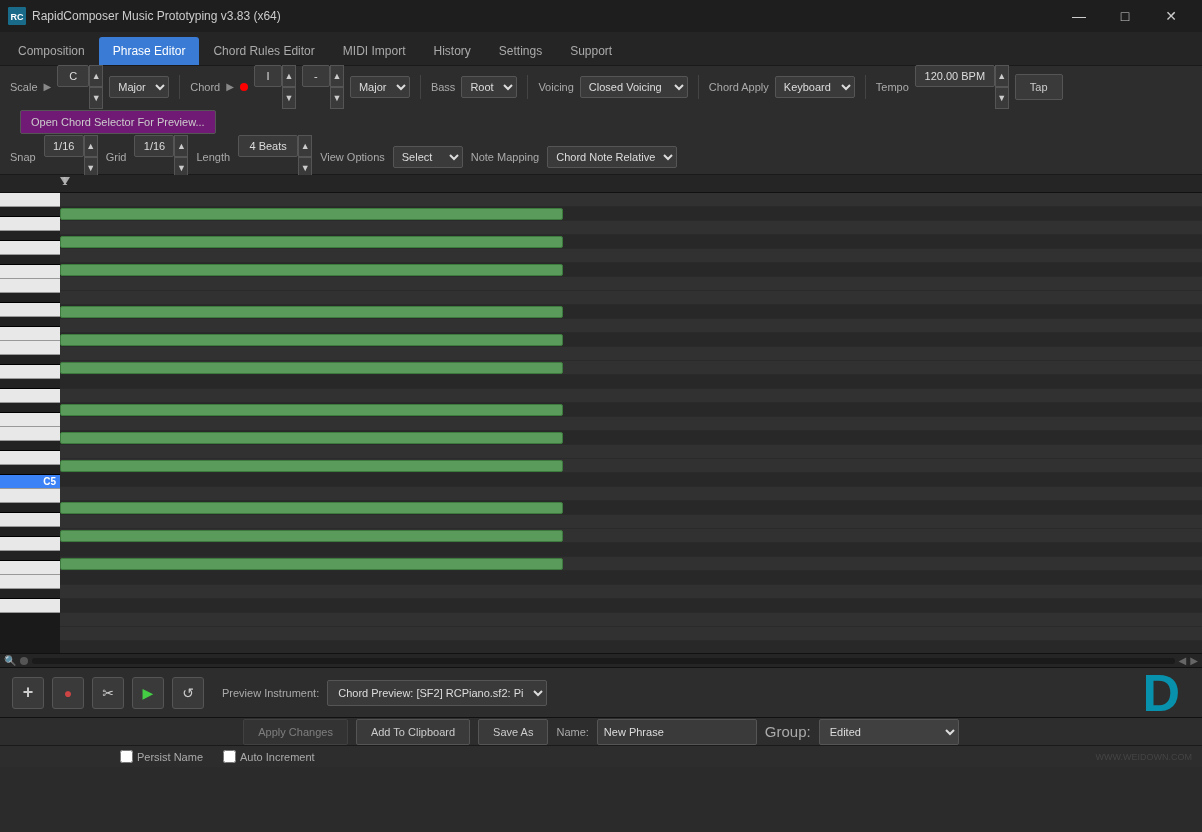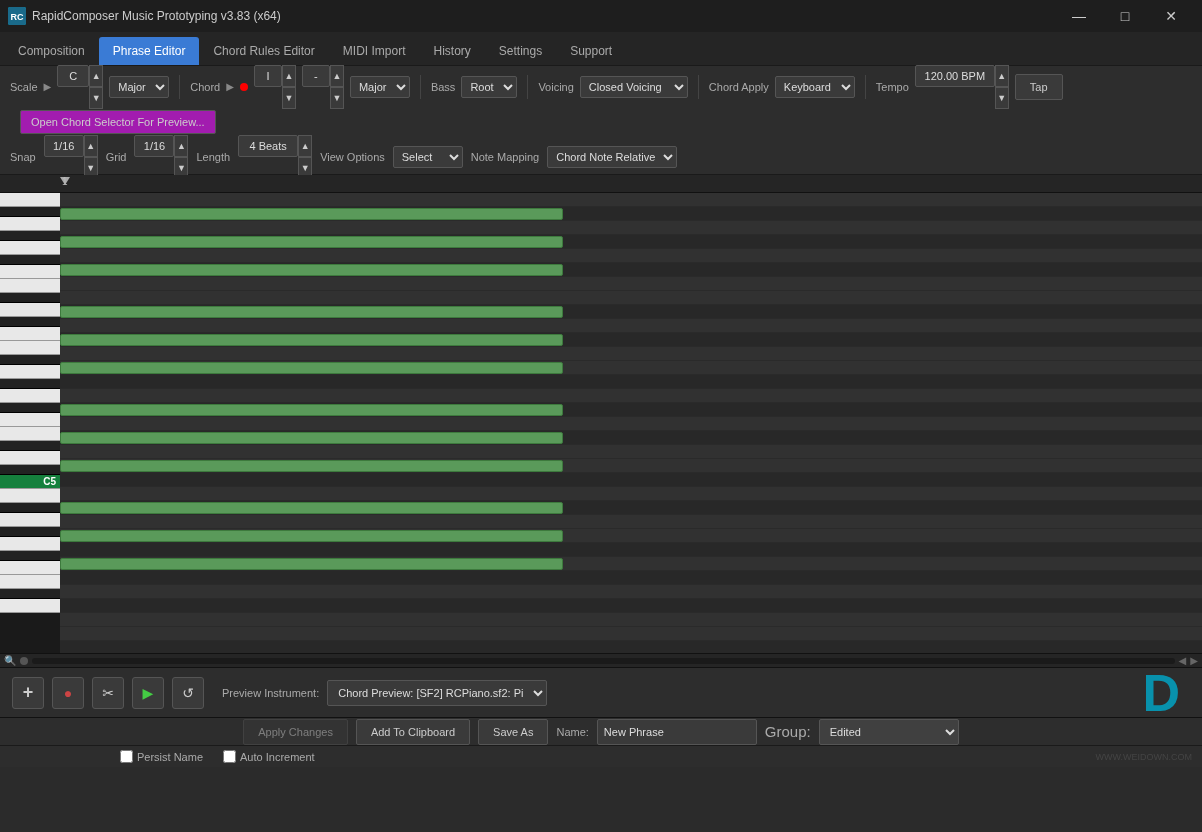--- a/index.html
+++ b/index.html
@@ -116,21 +116,21 @@
     }
     .sep {
       width: 1px;
       height: 24px;
       background: #444;
       margin: 0 4px;
     }
 
     
     #chord-selector-btn {
-      background: #a21caf;
+      background: #701a75;
       border: 1px solid #555;
       color: #ccc;
       padding: 3px 10px;
       cursor: pointer;
       border-radius: 2px;
       font-size: 11px;
       margin: 4px 10px;
       height: 24px;
     }
 
@@ -172,21 +172,21 @@
       border-bottom: 1px solid #999;
       display: flex;
       align-items: center;
       justify-content: flex-end;
       padding-right: 4px;
       font-size: 9px;
       color: #333;
       position: relative;
     }
     .white-key.labeled {
-      background: #15803d;
+      background: #3b82f6;
       color: white;
       font-weight: bold;
       font-size: 10px;
     }
     .black-key {
       width: 60px;
       height: 10px;
       background: #222;
       border-bottom: 1px solid #000;
     }

